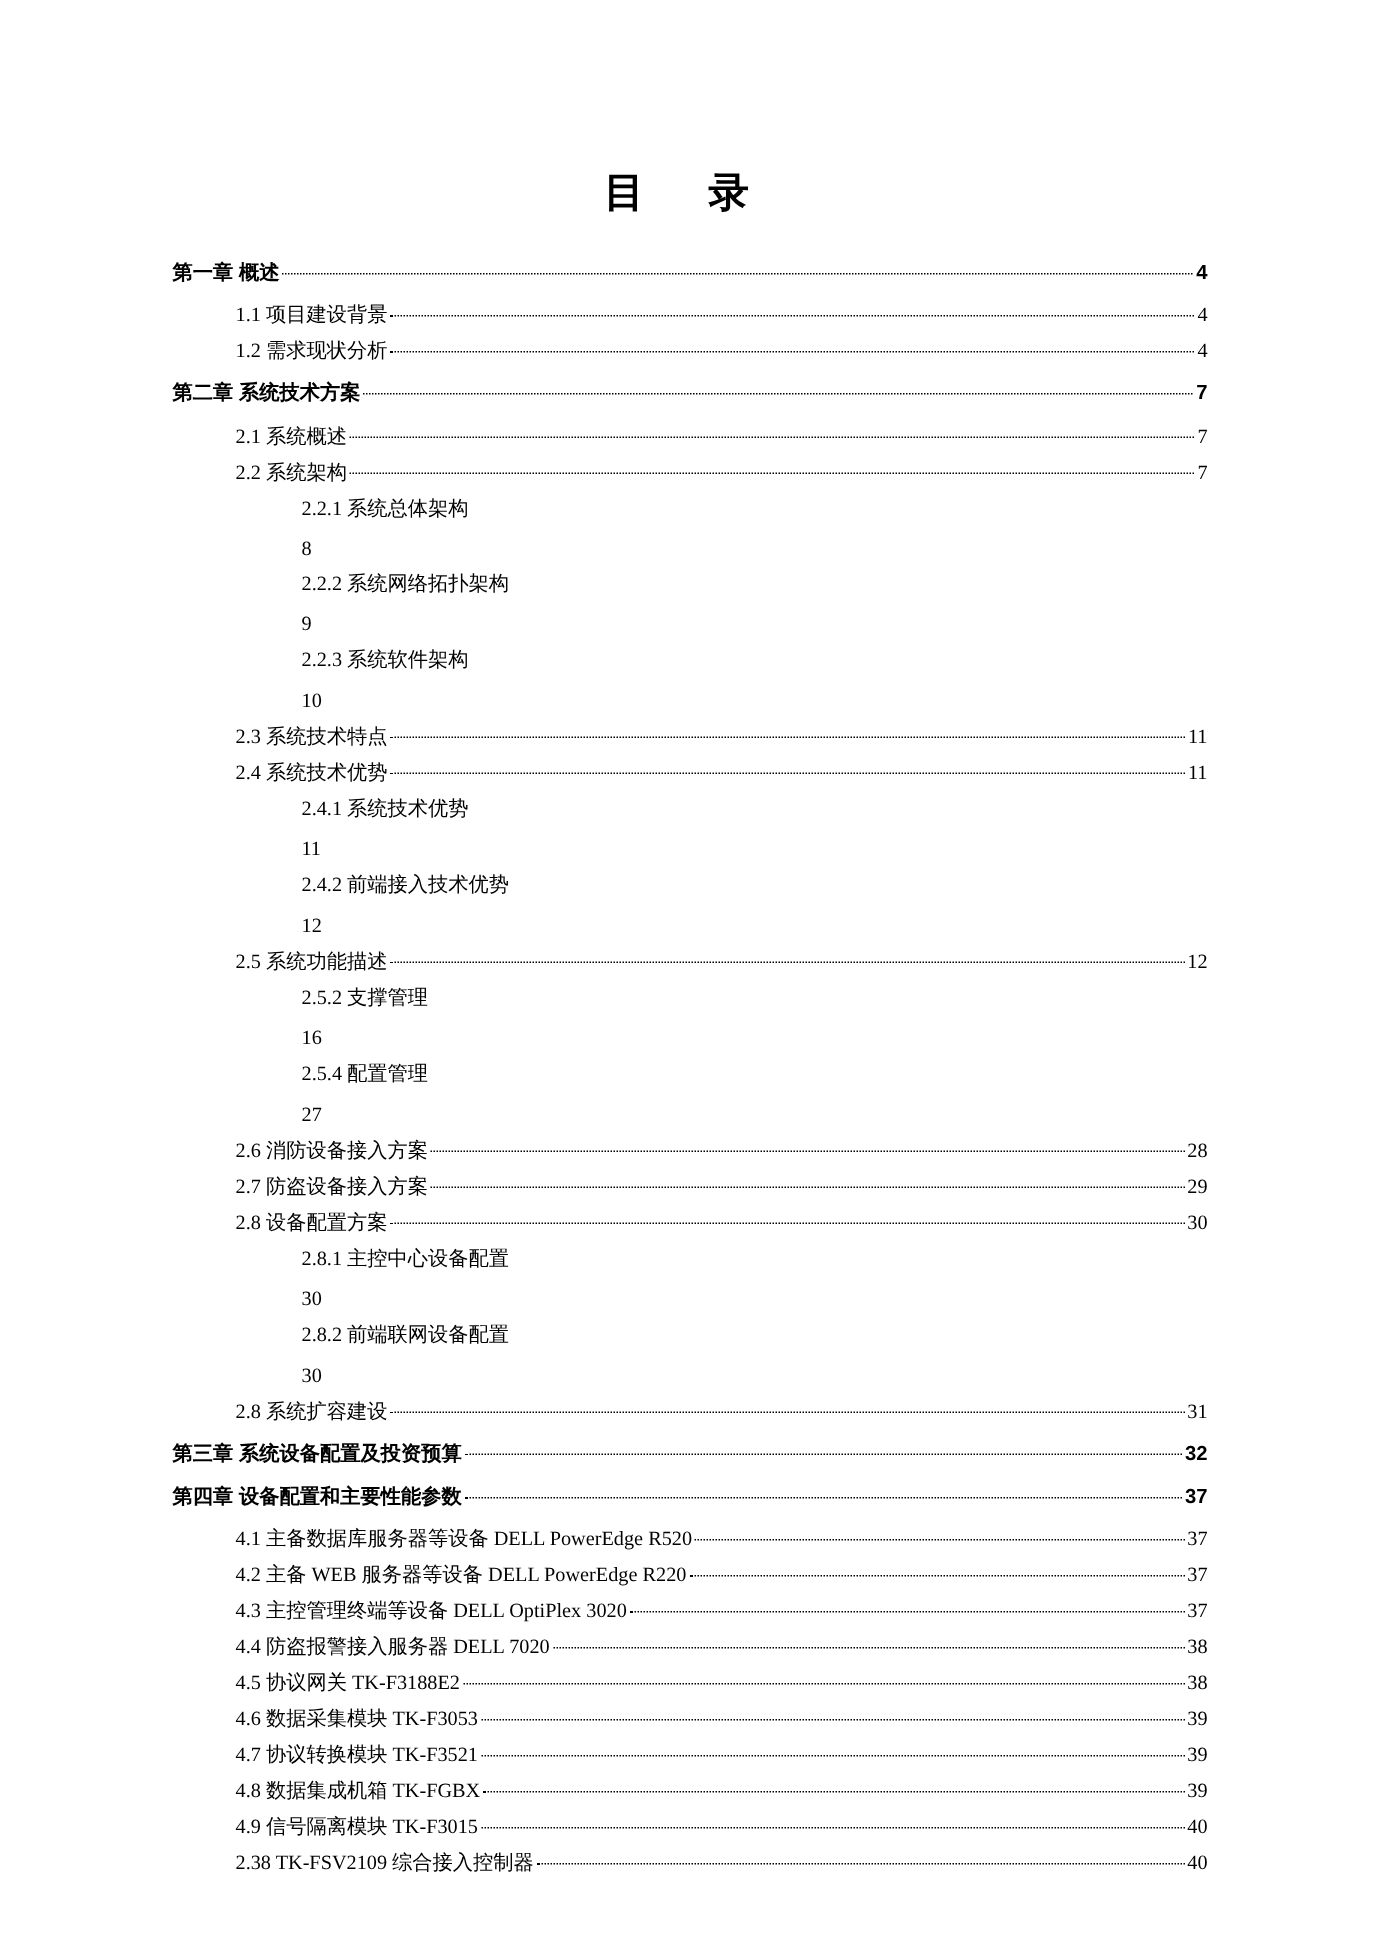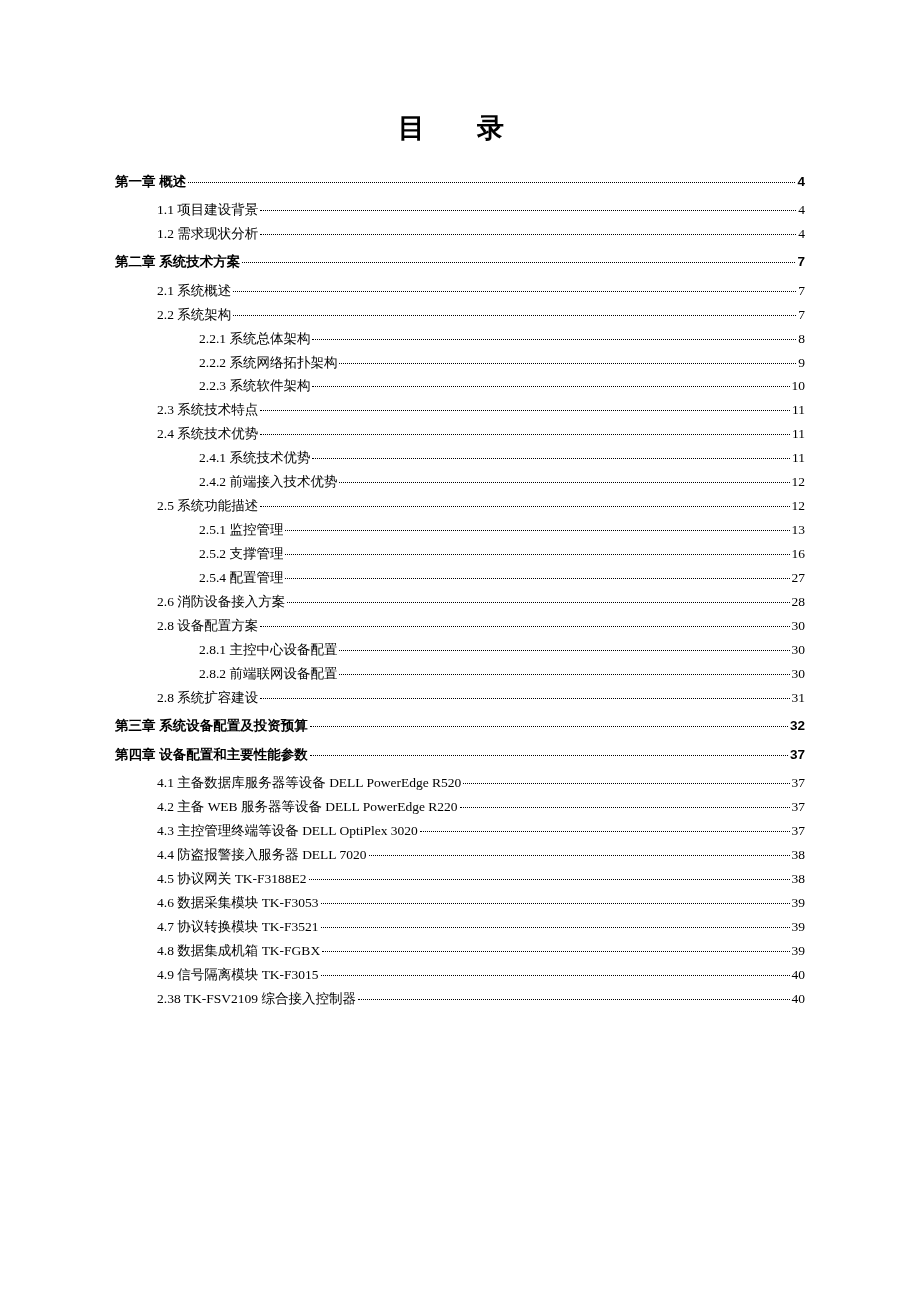--- a/index.html
+++ b/index.html
@@ -10,21 +10,21 @@
       padding: 110px 115px 0 115px;
       font-family: "SimSun", "宋体", serif;
       color: #000;
     }
     .title {
       text-align: center;
       font-size: 27px;
       font-weight: bold;
       letter-spacing: 18px;
       margin-bottom: 28px;
-      font-family: Liberation Mono, monospace;
+      font-family: Liberation Serif, serif;
     }
     .toc { font-size: 13.5px; }
     .toc-row {
       display: flex;
       align-items: baseline;
       white-space: nowrap;
       margin-bottom: 7.8px;
       line-height: 1.2;
     }
     .toc-row.chapter {
@@ -38,21 +38,21 @@
       flex: 1 1 auto;
       border-bottom: 1.5px dotted #000;
       margin: 0 2px;
       position: relative;
       top: -3px;
       height: 0.8em;
     }
     .toc-row .page { flex: 0 0 auto; }
     .indent-0 { padding-left: 0; }
     .indent-1 { padding-left: 42px; }
-    .indent-2 { padding-left: 84px; }
+    .indent-2 { padding-left: 84px; flex-direction: column; }
   </style>
 </head>
 <body>
 
 <div class="title">目 录</div>
 <div class="toc" id="toc-container">
     <div class="toc-row indent-0 chapter">
       <span class="label">第一章 概述</span>
       <span class="dots"></span>
       <span class="page">4</span>
@@ -116,38 +116,38 @@
       <span class="label">2.4.2 前端接入技术优势</span>
       <span class="dots"></span>
       <span class="page">12</span>
     </div>
     <div class="toc-row indent-1">
       <span class="label">2.5 系统功能描述</span>
       <span class="dots"></span>
       <span class="page">12</span>
     </div>
     <div class="toc-row indent-2">
-      <span class="label">2.5.1 监控管理</span>
-      <span class="dots"></span>
-      <span class="page">13</span>
-    </div>
-    <div class="toc-row indent-2">
       <span class="label">2.5.2 支撑管理</span>
       <span class="dots"></span>
       <span class="page">16</span>
     </div>
     <div class="toc-row indent-2">
       <span class="label">2.5.4 配置管理</span>
       <span class="dots"></span>
       <span class="page">27</span>
     </div>
     <div class="toc-row indent-1">
       <span class="label">2.6 消防设备接入方案</span>
       <span class="dots"></span>
       <span class="page">28</span>
+    </div>
+    <div class="toc-row indent-1">
+      <span class="label">2.7 防盗设备接入方案</span>
+      <span class="dots"></span>
+      <span class="page">29</span>
     </div>
     <div class="toc-row indent-1">
       <span class="label">2.8 设备配置方案</span>
       <span class="dots"></span>
       <span class="page">30</span>
     </div>
     <div class="toc-row indent-2">
       <span class="label">2.8.1 主控中心设备配置</span>
       <span class="dots"></span>
       <span class="page">30</span>

